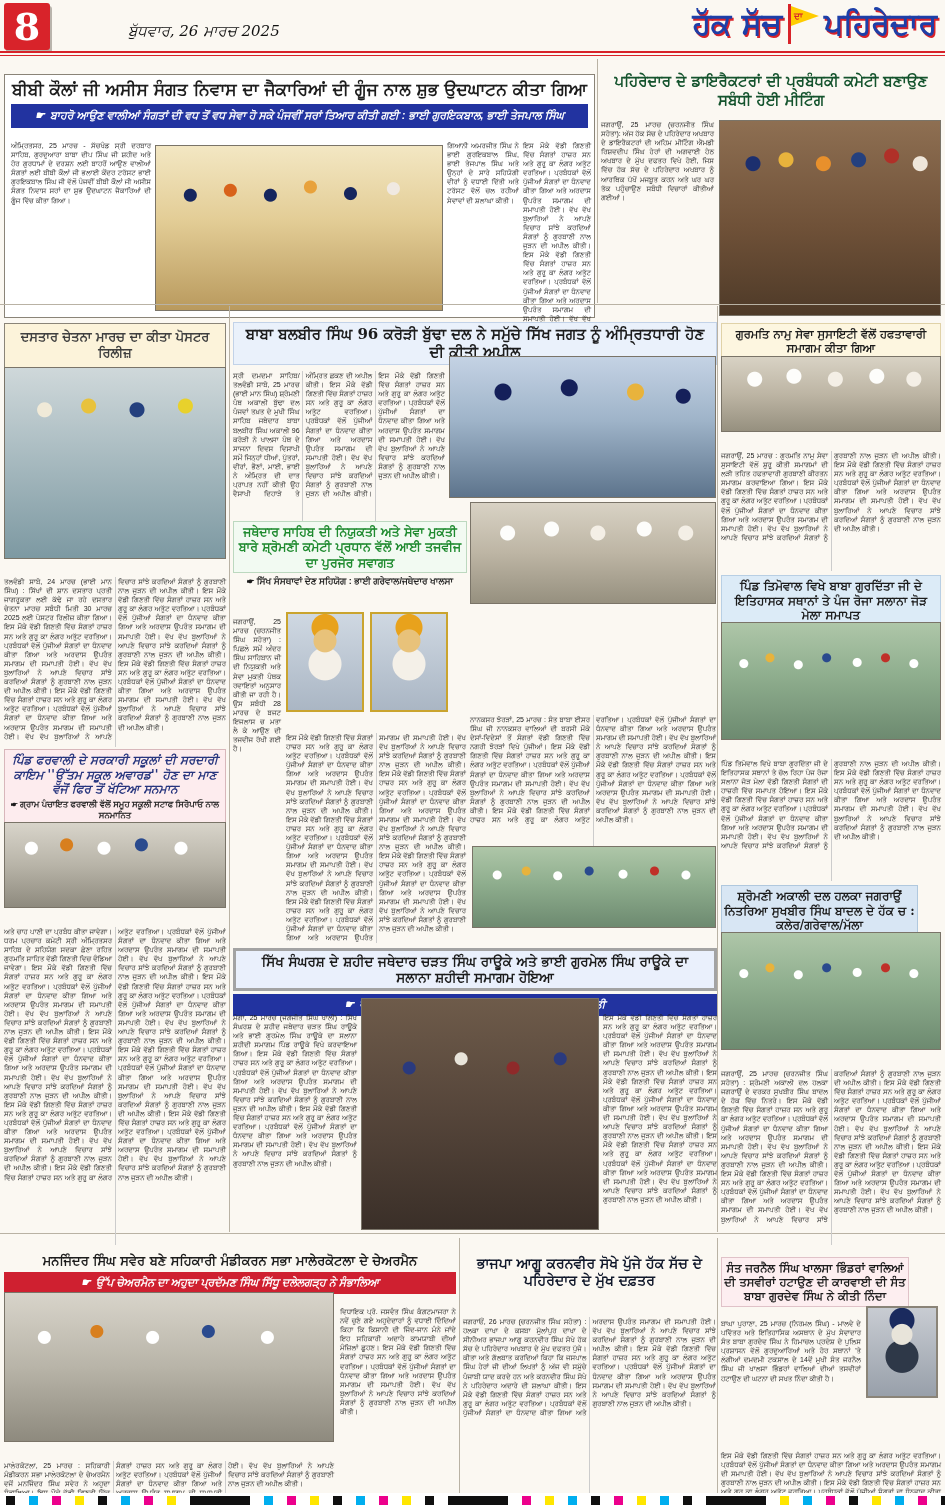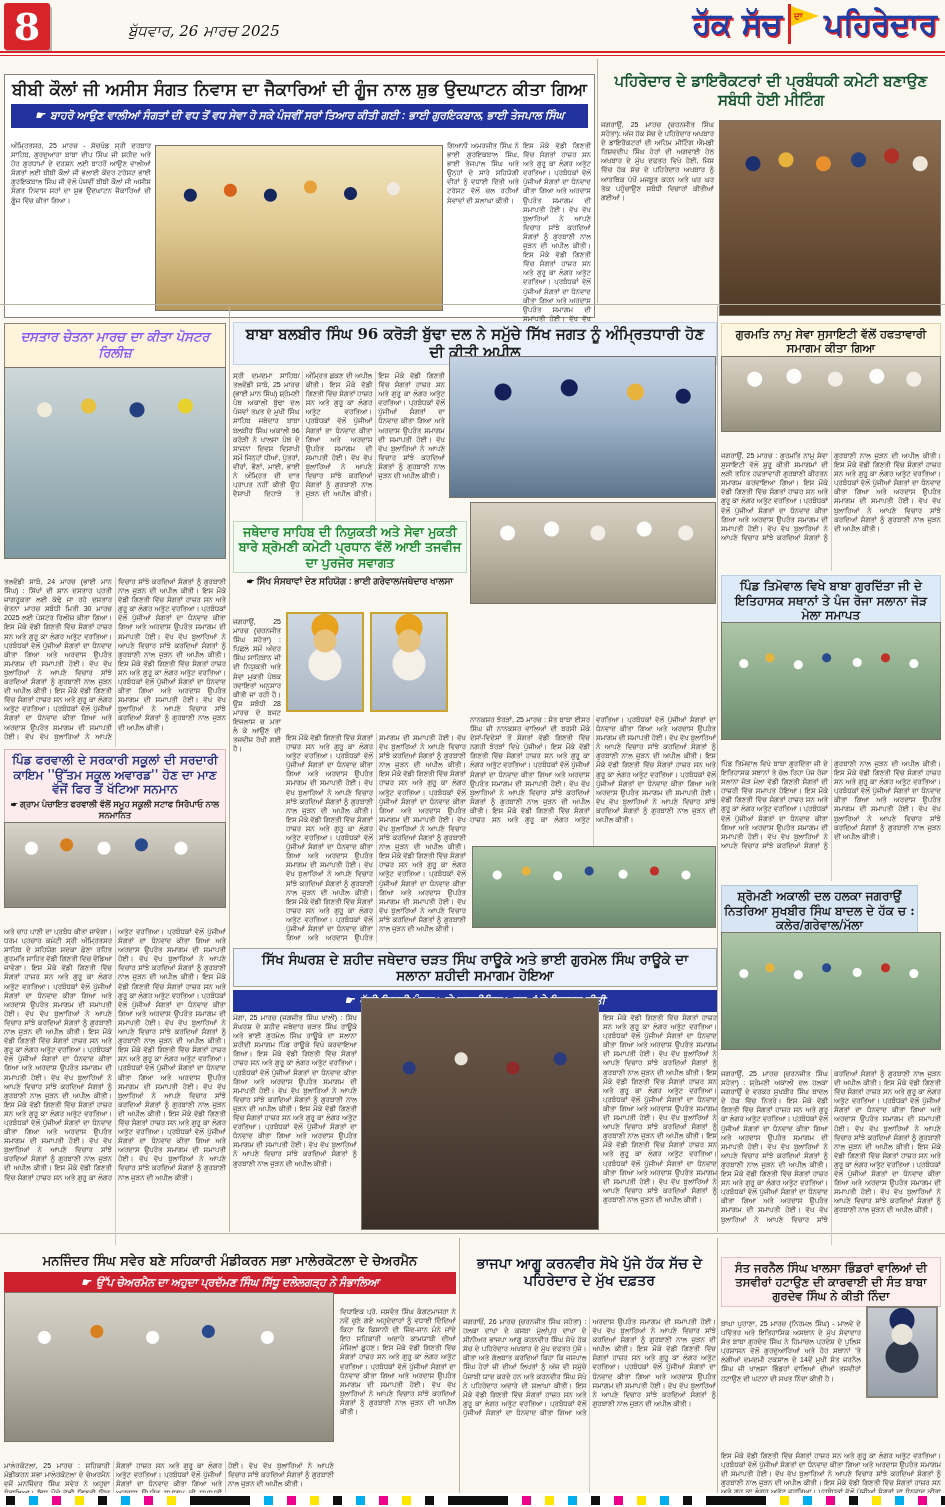--- a/index.html
+++ b/index.html
@@ -150,30 +150,30 @@
     <div style="position:absolute;left:0;top:48px;width:113px;height:196px" class="body-t">ਜਗਰਾਉਂ, 25 ਮਾਰਚ (ਚਰਨਜੀਤ ਸਿੰਘ ਸਹੋਤਾ): ਅੱਜ ਹੱਕ ਸੱਚ ਦੇ ਪਹਿਰੇਦਾਰ ਅਖਬਾਰ ਦੇ ਡਾਇਰੈਕਟਰਾਂ ਦੀ ਅਹਿਮ ਮੀਟਿੰਗ ਐਮਡੀ ਰਿਸ਼ਵਦੀਪ ਸਿੰਘ ਹੇਰਾਂ ਦੀ ਅਗਵਾਈ ਹੇਠ ਅਖਬਾਰ ਦੇ ਮੁੱਖ ਦਫਤਰ ਵਿਖੇ ਹੋਈ, ਜਿਸ ਵਿੱਚ ਹੱਕ ਸੱਚ ਦੇ ਪਹਿਰੇਦਾਰ ਅਖਬਾਰ ਨੂੰ ਆਰਥਿਕ ਪੱਖੋਂ ਮਜਬੂਤ ਕਰਨ ਅਤੇ ਘਰ ਘਰ ਤੱਕ ਪਹੁੰਚਾਉਣ ਸਬੰਧੀ ਵਿਚਾਰਾਂ ਕੀਤੀਆਂ ਗਈਆਂ।</div>
     <div class="photo ph-brick" style="position:absolute;left:118px;top:48px;width:222px;height:196px"></div>
   </div>
 
   <div class="vr" style="left:229px;top:306px;height:926px"></div>
   <div class="vr" style="left:717px;top:306px;height:926px"></div>
   <div class="hr" style="left:0;top:304px;width:945px"></div>
   <div class="hr" style="left:0;top:1233px;width:945px"></div>
 
   <div class="art boxed" style="left:4px;top:308px;width:222px;height:56px;background:#fcf3da">
-    <div class="hl" style="font-size:13px;color:#8b5cf6;font-style:italic;padding-top:5px">ਦਸਤਾਰ ਚੇਤਨਾ ਮਾਰਚ ਦਾ ਕੀਤਾ ਪੋਸਟਰ ਰਿਲੀਜ਼</div>
+    <div class="hl" style="font-size:13px;color:#404040;padding-top:5px">ਦਸਤਾਰ ਚੇਤਨਾ ਮਾਰਚ ਦਾ ਕੀਤਾ ਪੋਸਟਰ ਰਿਲੀਜ਼</div>
   </div>
   <div class="photo ph-poster" style="position:absolute;left:4px;top:367px;width:222px;height:192px"></div>
   <div class="art body-t cols2" style="left:4px;top:562px;width:222px;height:170px">
     <span>ਤਲਵੰਡੀ ਸਾਬੋ, 24 ਮਾਰਚ (ਭਾਈ ਮਾਨ ਸਿੰਘ) : ਸਿੱਖਾਂ ਦੀ ਸ਼ਾਨ ਦਸਤਾਰ ਪ੍ਰਤੀ ਜਾਗਰੂਕਤਾ ਲਈ ਕੱਢੇ ਜਾ ਰਹੇ ਦਸਤਾਰ ਚੇਤਨਾ ਮਾਰਚ ਸਬੰਧੀ ਮਿਤੀ 30 ਮਾਰਚ 2025 ਲਈ ਪੋਸਟਰ ਰਿਲੀਜ਼ ਕੀਤਾ ਗਿਆ।</span>
     <span>ਇਸ ਮੌਕੇ ਵੱਡੀ ਗਿਣਤੀ ਵਿੱਚ ਸੰਗਤਾਂ ਹਾਜ਼ਰ ਸਨ ਅਤੇ ਗੁਰੂ ਕਾ ਲੰਗਰ ਅਤੁੱਟ ਵਰਤਿਆ। ਪ੍ਰਬੰਧਕਾਂ ਵੱਲੋਂ ਪੁੱਜੀਆਂ ਸੰਗਤਾਂ ਦਾ ਧੰਨਵਾਦ ਕੀਤਾ ਗਿਆ ਅਤੇ ਅਰਦਾਸ ਉਪਰੰਤ ਸਮਾਗਮ ਦੀ ਸਮਾਪਤੀ ਹੋਈ। ਵੱਖ ਵੱਖ ਬੁਲਾਰਿਆਂ ਨੇ ਆਪਣੇ ਵਿਚਾਰ ਸਾਂਝੇ ਕਰਦਿਆਂ ਸੰਗਤਾਂ ਨੂੰ ਗੁਰਬਾਣੀ ਨਾਲ ਜੁੜਨ ਦੀ ਅਪੀਲ ਕੀਤੀ। ਇਸ ਮੌਕੇ ਵੱਡੀ ਗਿਣਤੀ ਵਿੱਚ ਸੰਗਤਾਂ ਹਾਜ਼ਰ ਸਨ ਅਤੇ ਗੁਰੂ ਕਾ ਲੰਗਰ ਅਤੁੱਟ ਵਰਤਿਆ। ਪ੍ਰਬੰਧਕਾਂ ਵੱਲੋਂ ਪੁੱਜੀਆਂ ਸੰਗਤਾਂ ਦਾ ਧੰਨਵਾਦ ਕੀਤਾ ਗਿਆ ਅਤੇ ਅਰਦਾਸ ਉਪਰੰਤ ਸਮਾਗਮ ਦੀ ਸਮਾਪਤੀ ਹੋਈ। ਵੱਖ ਵੱਖ ਬੁਲਾਰਿਆਂ ਨੇ ਆਪਣੇ ਵਿਚਾਰ ਸਾਂਝੇ ਕਰਦਿਆਂ ਸੰਗਤਾਂ ਨੂੰ ਗੁਰਬਾਣੀ ਨਾਲ ਜੁੜਨ ਦੀ ਅਪੀਲ ਕੀਤੀ। ਇਸ ਮੌਕੇ ਵੱਡੀ ਗਿਣਤੀ ਵਿੱਚ ਸੰਗਤਾਂ ਹਾਜ਼ਰ ਸਨ ਅਤੇ ਗੁਰੂ ਕਾ ਲੰਗਰ ਅਤੁੱਟ ਵਰਤਿਆ। ਪ੍ਰਬੰਧਕਾਂ ਵੱਲੋਂ ਪੁੱਜੀਆਂ ਸੰਗਤਾਂ ਦਾ ਧੰਨਵਾਦ ਕੀਤਾ ਗਿਆ ਅਤੇ ਅਰਦਾਸ ਉਪਰੰਤ ਸਮਾਗਮ ਦੀ ਸਮਾਪਤੀ ਹੋਈ। ਵੱਖ ਵੱਖ ਬੁਲਾਰਿਆਂ ਨੇ ਆਪਣੇ ਵਿਚਾਰ ਸਾਂਝੇ ਕਰਦਿਆਂ ਸੰਗਤਾਂ ਨੂੰ ਗੁਰਬਾਣੀ ਨਾਲ ਜੁੜਨ ਦੀ ਅਪੀਲ ਕੀਤੀ। ਇਸ ਮੌਕੇ ਵੱਡੀ ਗਿਣਤੀ ਵਿੱਚ ਸੰਗਤਾਂ ਹਾਜ਼ਰ ਸਨ ਅਤੇ ਗੁਰੂ ਕਾ ਲੰਗਰ ਅਤੁੱਟ ਵਰਤਿਆ। ਪ੍ਰਬੰਧਕਾਂ ਵੱਲੋਂ ਪੁੱਜੀਆਂ ਸੰਗਤਾਂ ਦਾ ਧੰਨਵਾਦ ਕੀਤਾ ਗਿਆ ਅਤੇ ਅਰਦਾਸ ਉਪਰੰਤ ਸਮਾਗਮ ਦੀ ਸਮਾਪਤੀ ਹੋਈ। ਵੱਖ ਵੱਖ ਬੁਲਾਰਿਆਂ ਨੇ ਆਪਣੇ ਵਿਚਾਰ ਸਾਂਝੇ ਕਰਦਿਆਂ ਸੰਗਤਾਂ ਨੂੰ ਗੁਰਬਾਣੀ ਨਾਲ ਜੁੜਨ ਦੀ ਅਪੀਲ ਕੀਤੀ।</span>
   </div>
 
   <div class="art" style="left:4px;top:734px;width:222px;background:#fdecee;border:1px solid #d8b7bb;padding:3px 2px">
-    <div class="hl" style="font-size:12px;color:#27357e;">ਪਿੰਡ ਫਰਵਾਲੀ ਦੇ ਸਰਕਾਰੀ ਸਕੂਲਾਂ ਦੀ ਸਰਦਾਰੀ ਕਾਇਮ ''ਉੱਤਮ ਸਕੂਲ ਅਵਾਰਡ'' ਹੋਣ ਦਾ ਮਾਣ ਵੱਜੋਂ ਫਿਰ ਤੋਂ ਖੱਟਿਆ ਸਨਮਾਨ</div>
+    <div class="hl" style="font-size:12px;color:#27357e;font-style:italic">ਪਿੰਡ ਫਰਵਾਲੀ ਦੇ ਸਰਕਾਰੀ ਸਕੂਲਾਂ ਦੀ ਸਰਦਾਰੀ ਕਾਇਮ ''ਉੱਤਮ ਸਕੂਲ ਅਵਾਰਡ'' ਹੋਣ ਦਾ ਮਾਣ ਵੱਜੋਂ ਫਿਰ ਤੋਂ ਖੱਟਿਆ ਸਨਮਾਨ</div>
     <div style="font-size:8.5px;font-weight:bold;text-align:center;margin-top:2px">
       <span>☛</span>
       <span>ਗ੍ਰਾਮ ਪੰਚਾਇਤ ਫਰਵਾਲੀ ਵੱਲੋਂ ਸਮੂਹ ਸਕੂਲੀ ਸਟਾਫ ਸਿਰੋਪਾਓ ਨਾਲ ਸਨਮਾਨਿਤ</span>
     </div>
   </div>
   <div class="photo ph-outdoor" style="position:absolute;left:4px;top:822px;width:222px;height:86px"></div>
   <div class="art body-t cols2" style="left:4px;top:912px;width:222px;height:318px">
     <span>ਅਤੇ ਚਾਹ ਪਾਣੀ ਦਾ ਪ੍ਰਬੰਧ ਕੀਤਾ ਜਾਵੇਗਾ। ਧਰਮ ਪ੍ਰਚਾਰ ਕਮੇਟੀ ਸ੍ਰੀ ਅੰਮ੍ਰਿਤਸਰ ਸਾਹਿਬ ਦੇ ਸਹਿਯੋਗ ਸਦਕਾ ਛੇਣਾ ਰਹਿਤ ਗੁਰਮਤਿ ਸਾਹਿਤ ਵੱਡੀ ਗਿਣਤੀ ਵਿਚ ਵੰਡਿਆ ਜਾਵੇਗਾ।</span>
     <span>ਇਸ ਮੌਕੇ ਵੱਡੀ ਗਿਣਤੀ ਵਿੱਚ ਸੰਗਤਾਂ ਹਾਜ਼ਰ ਸਨ ਅਤੇ ਗੁਰੂ ਕਾ ਲੰਗਰ ਅਤੁੱਟ ਵਰਤਿਆ। ਪ੍ਰਬੰਧਕਾਂ ਵੱਲੋਂ ਪੁੱਜੀਆਂ ਸੰਗਤਾਂ ਦਾ ਧੰਨਵਾਦ ਕੀਤਾ ਗਿਆ ਅਤੇ ਅਰਦਾਸ ਉਪਰੰਤ ਸਮਾਗਮ ਦੀ ਸਮਾਪਤੀ ਹੋਈ। ਵੱਖ ਵੱਖ ਬੁਲਾਰਿਆਂ ਨੇ ਆਪਣੇ ਵਿਚਾਰ ਸਾਂਝੇ ਕਰਦਿਆਂ ਸੰਗਤਾਂ ਨੂੰ ਗੁਰਬਾਣੀ ਨਾਲ ਜੁੜਨ ਦੀ ਅਪੀਲ ਕੀਤੀ। ਇਸ ਮੌਕੇ ਵੱਡੀ ਗਿਣਤੀ ਵਿੱਚ ਸੰਗਤਾਂ ਹਾਜ਼ਰ ਸਨ ਅਤੇ ਗੁਰੂ ਕਾ ਲੰਗਰ ਅਤੁੱਟ ਵਰਤਿਆ। ਪ੍ਰਬੰਧਕਾਂ ਵੱਲੋਂ ਪੁੱਜੀਆਂ ਸੰਗਤਾਂ ਦਾ ਧੰਨਵਾਦ ਕੀਤਾ ਗਿਆ ਅਤੇ ਅਰਦਾਸ ਉਪਰੰਤ ਸਮਾਗਮ ਦੀ ਸਮਾਪਤੀ ਹੋਈ। ਵੱਖ ਵੱਖ ਬੁਲਾਰਿਆਂ ਨੇ ਆਪਣੇ ਵਿਚਾਰ ਸਾਂਝੇ ਕਰਦਿਆਂ ਸੰਗਤਾਂ ਨੂੰ ਗੁਰਬਾਣੀ ਨਾਲ ਜੁੜਨ ਦੀ ਅਪੀਲ ਕੀਤੀ। ਇਸ ਮੌਕੇ ਵੱਡੀ ਗਿਣਤੀ ਵਿੱਚ ਸੰਗਤਾਂ ਹਾਜ਼ਰ ਸਨ ਅਤੇ ਗੁਰੂ ਕਾ ਲੰਗਰ ਅਤੁੱਟ ਵਰਤਿਆ। ਪ੍ਰਬੰਧਕਾਂ ਵੱਲੋਂ ਪੁੱਜੀਆਂ ਸੰਗਤਾਂ ਦਾ ਧੰਨਵਾਦ ਕੀਤਾ ਗਿਆ ਅਤੇ ਅਰਦਾਸ ਉਪਰੰਤ ਸਮਾਗਮ ਦੀ ਸਮਾਪਤੀ ਹੋਈ। ਵੱਖ ਵੱਖ ਬੁਲਾਰਿਆਂ ਨੇ ਆਪਣੇ ਵਿਚਾਰ ਸਾਂਝੇ ਕਰਦਿਆਂ ਸੰਗਤਾਂ ਨੂੰ ਗੁਰਬਾਣੀ ਨਾਲ ਜੁੜਨ ਦੀ ਅਪੀਲ ਕੀਤੀ। ਇਸ ਮੌਕੇ ਵੱਡੀ ਗਿਣਤੀ ਵਿੱਚ ਸੰਗਤਾਂ ਹਾਜ਼ਰ ਸਨ ਅਤੇ ਗੁਰੂ ਕਾ ਲੰਗਰ ਅਤੁੱਟ ਵਰਤਿਆ। ਪ੍ਰਬੰਧਕਾਂ ਵੱਲੋਂ ਪੁੱਜੀਆਂ ਸੰਗਤਾਂ ਦਾ ਧੰਨਵਾਦ ਕੀਤਾ ਗਿਆ ਅਤੇ ਅਰਦਾਸ ਉਪਰੰਤ ਸਮਾਗਮ ਦੀ ਸਮਾਪਤੀ ਹੋਈ। ਵੱਖ ਵੱਖ ਬੁਲਾਰਿਆਂ ਨੇ ਆਪਣੇ ਵਿਚਾਰ ਸਾਂਝੇ ਕਰਦਿਆਂ ਸੰਗਤਾਂ ਨੂੰ ਗੁਰਬਾਣੀ ਨਾਲ ਜੁੜਨ ਦੀ ਅਪੀਲ ਕੀਤੀ। ਇਸ ਮੌਕੇ ਵੱਡੀ ਗਿਣਤੀ ਵਿੱਚ ਸੰਗਤਾਂ ਹਾਜ਼ਰ ਸਨ ਅਤੇ ਗੁਰੂ ਕਾ ਲੰਗਰ ਅਤੁੱਟ ਵਰਤਿਆ। ਪ੍ਰਬੰਧਕਾਂ ਵੱਲੋਂ ਪੁੱਜੀਆਂ ਸੰਗਤਾਂ ਦਾ ਧੰਨਵਾਦ ਕੀਤਾ ਗਿਆ ਅਤੇ ਅਰਦਾਸ ਉਪਰੰਤ ਸਮਾਗਮ ਦੀ ਸਮਾਪਤੀ ਹੋਈ। ਵੱਖ ਵੱਖ ਬੁਲਾਰਿਆਂ ਨੇ ਆਪਣੇ ਵਿਚਾਰ ਸਾਂਝੇ ਕਰਦਿਆਂ ਸੰਗਤਾਂ ਨੂੰ ਗੁਰਬਾਣੀ ਨਾਲ ਜੁੜਨ ਦੀ ਅਪੀਲ ਕੀਤੀ। ਇਸ ਮੌਕੇ ਵੱਡੀ ਗਿਣਤੀ ਵਿੱਚ ਸੰਗਤਾਂ ਹਾਜ਼ਰ ਸਨ ਅਤੇ ਗੁਰੂ ਕਾ ਲੰਗਰ ਅਤੁੱਟ ਵਰਤਿਆ। ਪ੍ਰਬੰਧਕਾਂ ਵੱਲੋਂ ਪੁੱਜੀਆਂ ਸੰਗਤਾਂ ਦਾ ਧੰਨਵਾਦ ਕੀਤਾ ਗਿਆ ਅਤੇ ਅਰਦਾਸ ਉਪਰੰਤ ਸਮਾਗਮ ਦੀ ਸਮਾਪਤੀ ਹੋਈ। ਵੱਖ ਵੱਖ ਬੁਲਾਰਿਆਂ ਨੇ ਆਪਣੇ ਵਿਚਾਰ ਸਾਂਝੇ ਕਰਦਿਆਂ ਸੰਗਤਾਂ ਨੂੰ ਗੁਰਬਾਣੀ ਨਾਲ ਜੁੜਨ ਦੀ ਅਪੀਲ ਕੀਤੀ। ਇਸ ਮੌਕੇ ਵੱਡੀ ਗਿਣਤੀ ਵਿੱਚ ਸੰਗਤਾਂ ਹਾਜ਼ਰ ਸਨ ਅਤੇ ਗੁਰੂ ਕਾ ਲੰਗਰ ਅਤੁੱਟ ਵਰਤਿਆ। ਪ੍ਰਬੰਧਕਾਂ ਵੱਲੋਂ ਪੁੱਜੀਆਂ ਸੰਗਤਾਂ ਦਾ ਧੰਨਵਾਦ ਕੀਤਾ ਗਿਆ ਅਤੇ ਅਰਦਾਸ ਉਪਰੰਤ ਸਮਾਗਮ ਦੀ ਸਮਾਪਤੀ ਹੋਈ। ਵੱਖ ਵੱਖ ਬੁਲਾਰਿਆਂ ਨੇ ਆਪਣੇ ਵਿਚਾਰ ਸਾਂਝੇ ਕਰਦਿਆਂ ਸੰਗਤਾਂ ਨੂੰ ਗੁਰਬਾਣੀ ਨਾਲ ਜੁੜਨ ਦੀ ਅਪੀਲ ਕੀਤੀ।</span>
   </div>
@@ -202,21 +202,21 @@
   </div>
 
   <div class="photo ph-white" style="position:absolute;left:470px;top:502px;width:246px;height:102px"></div>
   <div class="art body-t cols2" style="left:470px;top:700px;width:246px;height:142px">
     <span>ਨਾਨਕਸਰ ਝੋਰੜਾਂ, 25 ਮਾਰਚ : ਸੰਤ ਬਾਬਾ ਈਸਰ ਸਿੰਘ ਜੀ ਨਾਨਕਸਰ ਵਾਲਿਆਂ ਦੀ ਬਰਸੀ ਮੌਕੇ ਦੇਸਾਂ-ਵਿਦੇਸਾਂ ਤੋਂ ਸੰਗਤਾਂ ਵੱਡੀ ਗਿਣਤੀ ਵਿੱਚ ਨਗਰੀ ਝੋਰੜਾਂ ਵਿਖੇ ਪੁੱਜੀਆਂ।</span>
     <span>ਇਸ ਮੌਕੇ ਵੱਡੀ ਗਿਣਤੀ ਵਿੱਚ ਸੰਗਤਾਂ ਹਾਜ਼ਰ ਸਨ ਅਤੇ ਗੁਰੂ ਕਾ ਲੰਗਰ ਅਤੁੱਟ ਵਰਤਿਆ। ਪ੍ਰਬੰਧਕਾਂ ਵੱਲੋਂ ਪੁੱਜੀਆਂ ਸੰਗਤਾਂ ਦਾ ਧੰਨਵਾਦ ਕੀਤਾ ਗਿਆ ਅਤੇ ਅਰਦਾਸ ਉਪਰੰਤ ਸਮਾਗਮ ਦੀ ਸਮਾਪਤੀ ਹੋਈ। ਵੱਖ ਵੱਖ ਬੁਲਾਰਿਆਂ ਨੇ ਆਪਣੇ ਵਿਚਾਰ ਸਾਂਝੇ ਕਰਦਿਆਂ ਸੰਗਤਾਂ ਨੂੰ ਗੁਰਬਾਣੀ ਨਾਲ ਜੁੜਨ ਦੀ ਅਪੀਲ ਕੀਤੀ। ਇਸ ਮੌਕੇ ਵੱਡੀ ਗਿਣਤੀ ਵਿੱਚ ਸੰਗਤਾਂ ਹਾਜ਼ਰ ਸਨ ਅਤੇ ਗੁਰੂ ਕਾ ਲੰਗਰ ਅਤੁੱਟ ਵਰਤਿਆ। ਪ੍ਰਬੰਧਕਾਂ ਵੱਲੋਂ ਪੁੱਜੀਆਂ ਸੰਗਤਾਂ ਦਾ ਧੰਨਵਾਦ ਕੀਤਾ ਗਿਆ ਅਤੇ ਅਰਦਾਸ ਉਪਰੰਤ ਸਮਾਗਮ ਦੀ ਸਮਾਪਤੀ ਹੋਈ। ਵੱਖ ਵੱਖ ਬੁਲਾਰਿਆਂ ਨੇ ਆਪਣੇ ਵਿਚਾਰ ਸਾਂਝੇ ਕਰਦਿਆਂ ਸੰਗਤਾਂ ਨੂੰ ਗੁਰਬਾਣੀ ਨਾਲ ਜੁੜਨ ਦੀ ਅਪੀਲ ਕੀਤੀ। ਇਸ ਮੌਕੇ ਵੱਡੀ ਗਿਣਤੀ ਵਿੱਚ ਸੰਗਤਾਂ ਹਾਜ਼ਰ ਸਨ ਅਤੇ ਗੁਰੂ ਕਾ ਲੰਗਰ ਅਤੁੱਟ ਵਰਤਿਆ। ਪ੍ਰਬੰਧਕਾਂ ਵੱਲੋਂ ਪੁੱਜੀਆਂ ਸੰਗਤਾਂ ਦਾ ਧੰਨਵਾਦ ਕੀਤਾ ਗਿਆ ਅਤੇ ਅਰਦਾਸ ਉਪਰੰਤ ਸਮਾਗਮ ਦੀ ਸਮਾਪਤੀ ਹੋਈ। ਵੱਖ ਵੱਖ ਬੁਲਾਰਿਆਂ ਨੇ ਆਪਣੇ ਵਿਚਾਰ ਸਾਂਝੇ ਕਰਦਿਆਂ ਸੰਗਤਾਂ ਨੂੰ ਗੁਰਬਾਣੀ ਨਾਲ ਜੁੜਨ ਦੀ ਅਪੀਲ ਕੀਤੀ।</span>
   </div>
   <div class="photo ph-crowd" style="position:absolute;left:472px;top:846px;width:244px;height:82px"></div>
 
   <div class="art" style="left:233px;top:933px;width:484px">
-    <div class="hl" style="font-size:13.5px;background:#eaf0fc;border:1px solid #a3a3a3;padding:2px 20px">ਸਿੱਖ ਸੰਘਰਸ਼ ਦੇ ਸ਼ਹੀਦ ਜਥੇਦਾਰ ਚੜਤ ਸਿੰਘ ਰਾਊਕੇ ਅਤੇ ਭਾਈ ਗੁਰਮੇਲ ਸਿੰਘ ਰਾਊਕੇ ਦਾ ਸਲਾਨਾ ਸ਼ਹੀਦੀ ਸਮਾਗਮ ਹੋਇਆ</div>
+    <div class="hl" style="font-size:13.5px;background:#eaf0fc;border:3px solid #a3a3a3;padding:2px 20px">ਸਿੱਖ ਸੰਘਰਸ਼ ਦੇ ਸ਼ਹੀਦ ਜਥੇਦਾਰ ਚੜਤ ਸਿੰਘ ਰਾਊਕੇ ਅਤੇ ਭਾਈ ਗੁਰਮੇਲ ਸਿੰਘ ਰਾਊਕੇ ਦਾ ਸਲਾਨਾ ਸ਼ਹੀਦੀ ਸਮਾਗਮ ਹੋਇਆ</div>
     <div class="banner blue" style="margin-top:3px;height:22px;font-size:11px">
       <span>☛</span>
       <span>ਵੱਡੀ ਗਿਣਤੀ ਪੰਥਕ ਅਤੇ ਰਾਜਨੀਤਿਕ ਆਗੂਆਂ ਨੇ ਸ਼ਿਰਕਤ ਕੀਤੀ</span>
     </div>
   </div>
   <div class="art body-t" style="left:233px;top:998px;width:124px;height:232px">
     <span>ਮੋਗਾ, 25 ਮਾਰਚ (ਜਗਜੀਤ ਸਿੰਘ ਖਾਲੀ) : ਸਿੱਖ ਸੰਘਰਸ਼ ਦੇ ਸ਼ਹੀਦ ਜਥੇਦਾਰ ਚੜਤ ਸਿੰਘ ਰਾਊਕੇ ਅਤੇ ਭਾਈ ਗੁਰਮੇਲ ਸਿੰਘ ਰਾਊਕੇ ਦਾ ਸਲਾਨਾ ਸ਼ਹੀਦੀ ਸਮਾਗਮ ਪਿੰਡ ਰਾਊਕੇ ਵਿਖੇ ਕਰਵਾਇਆ ਗਿਆ।</span>
     <span>ਇਸ ਮੌਕੇ ਵੱਡੀ ਗਿਣਤੀ ਵਿੱਚ ਸੰਗਤਾਂ ਹਾਜ਼ਰ ਸਨ ਅਤੇ ਗੁਰੂ ਕਾ ਲੰਗਰ ਅਤੁੱਟ ਵਰਤਿਆ। ਪ੍ਰਬੰਧਕਾਂ ਵੱਲੋਂ ਪੁੱਜੀਆਂ ਸੰਗਤਾਂ ਦਾ ਧੰਨਵਾਦ ਕੀਤਾ ਗਿਆ ਅਤੇ ਅਰਦਾਸ ਉਪਰੰਤ ਸਮਾਗਮ ਦੀ ਸਮਾਪਤੀ ਹੋਈ। ਵੱਖ ਵੱਖ ਬੁਲਾਰਿਆਂ ਨੇ ਆਪਣੇ ਵਿਚਾਰ ਸਾਂਝੇ ਕਰਦਿਆਂ ਸੰਗਤਾਂ ਨੂੰ ਗੁਰਬਾਣੀ ਨਾਲ ਜੁੜਨ ਦੀ ਅਪੀਲ ਕੀਤੀ। ਇਸ ਮੌਕੇ ਵੱਡੀ ਗਿਣਤੀ ਵਿੱਚ ਸੰਗਤਾਂ ਹਾਜ਼ਰ ਸਨ ਅਤੇ ਗੁਰੂ ਕਾ ਲੰਗਰ ਅਤੁੱਟ ਵਰਤਿਆ। ਪ੍ਰਬੰਧਕਾਂ ਵੱਲੋਂ ਪੁੱਜੀਆਂ ਸੰਗਤਾਂ ਦਾ ਧੰਨਵਾਦ ਕੀਤਾ ਗਿਆ ਅਤੇ ਅਰਦਾਸ ਉਪਰੰਤ ਸਮਾਗਮ ਦੀ ਸਮਾਪਤੀ ਹੋਈ। ਵੱਖ ਵੱਖ ਬੁਲਾਰਿਆਂ ਨੇ ਆਪਣੇ ਵਿਚਾਰ ਸਾਂਝੇ ਕਰਦਿਆਂ ਸੰਗਤਾਂ ਨੂੰ ਗੁਰਬਾਣੀ ਨਾਲ ਜੁੜਨ ਦੀ ਅਪੀਲ ਕੀਤੀ।</span>
   </div>
   <div class="photo ph-hall" style="position:absolute;left:361px;top:998px;width:238px;height:232px"></div>
@@ -272,21 +272,21 @@
   <div class="art" style="left:463px;top:1240px;width:253px">
     <div class="hl" style="font-size:14px;color:#0f172a">ਭਾਜਪਾ ਆਗੂ ਕਰਨਵੀਰ ਸੋਖੇ ਪੁੱਜੇ ਹੱਕ ਸੱਚ ਦੇ ਪਹਿਰੇਦਾਰ ਦੇ ਮੁੱਖ ਦਫ਼ਤਰ</div>
   </div>
   <div class="art body-t cols2" style="left:463px;top:1302px;width:253px;height:200px">
     <span>ਜਗਰਾਓਂ, 26 ਮਾਰਚ (ਚਰਨਜੀਤ ਸਿੰਘ ਸਹੋਤਾ) : ਹਲਕਾ ਦਾਖਾ ਦੇ ਕਸਬਾ ਮੁੱਲਾਂਪੁਰ ਦਾਖਾ ਦੇ ਸੀਨੀਅਰ ਭਾਜਪਾ ਆਗੂ ਕਰਨਵੀਰ ਸਿੰਘ ਸੋਖੇ ਹੱਕ ਸੱਚ ਦੇ ਪਹਿਰੇਦਾਰ ਅਖਬਾਰ ਦੇ ਮੁੱਖ ਦਫਤਰ ਪੁੱਜੇ।</span>
     <span>ਕੀਤਾ ਅਤੇ ਗੱਲਬਾਤ ਕਰਦਿਆਂ ਕਿਹਾ ਕਿ ਜਸਪਾਲ ਸਿੰਘ ਹੇਰਾਂ ਜੀ ਦੀਆਂ ਲਿਖਤਾਂ ਨੂੰ ਅੱਜ ਵੀ ਸਮੁੱਚੇ ਪੰਜਾਬੀ ਯਾਦ ਕਰਦੇ ਹਨ ਅਤੇ ਕਰਨਵੀਰ ਸਿੰਘ ਸੋਖੇ ਨੇ ਪਹਿਰੇਦਾਰ ਅਦਾਰੇ ਦੀ ਸ਼ਲਾਘਾ ਕੀਤੀ।</span>
     <span>ਇਸ ਮੌਕੇ ਵੱਡੀ ਗਿਣਤੀ ਵਿੱਚ ਸੰਗਤਾਂ ਹਾਜ਼ਰ ਸਨ ਅਤੇ ਗੁਰੂ ਕਾ ਲੰਗਰ ਅਤੁੱਟ ਵਰਤਿਆ। ਪ੍ਰਬੰਧਕਾਂ ਵੱਲੋਂ ਪੁੱਜੀਆਂ ਸੰਗਤਾਂ ਦਾ ਧੰਨਵਾਦ ਕੀਤਾ ਗਿਆ ਅਤੇ ਅਰਦਾਸ ਉਪਰੰਤ ਸਮਾਗਮ ਦੀ ਸਮਾਪਤੀ ਹੋਈ। ਵੱਖ ਵੱਖ ਬੁਲਾਰਿਆਂ ਨੇ ਆਪਣੇ ਵਿਚਾਰ ਸਾਂਝੇ ਕਰਦਿਆਂ ਸੰਗਤਾਂ ਨੂੰ ਗੁਰਬਾਣੀ ਨਾਲ ਜੁੜਨ ਦੀ ਅਪੀਲ ਕੀਤੀ। ਇਸ ਮੌਕੇ ਵੱਡੀ ਗਿਣਤੀ ਵਿੱਚ ਸੰਗਤਾਂ ਹਾਜ਼ਰ ਸਨ ਅਤੇ ਗੁਰੂ ਕਾ ਲੰਗਰ ਅਤੁੱਟ ਵਰਤਿਆ। ਪ੍ਰਬੰਧਕਾਂ ਵੱਲੋਂ ਪੁੱਜੀਆਂ ਸੰਗਤਾਂ ਦਾ ਧੰਨਵਾਦ ਕੀਤਾ ਗਿਆ ਅਤੇ ਅਰਦਾਸ ਉਪਰੰਤ ਸਮਾਗਮ ਦੀ ਸਮਾਪਤੀ ਹੋਈ। ਵੱਖ ਵੱਖ ਬੁਲਾਰਿਆਂ ਨੇ ਆਪਣੇ ਵਿਚਾਰ ਸਾਂਝੇ ਕਰਦਿਆਂ ਸੰਗਤਾਂ ਨੂੰ ਗੁਰਬਾਣੀ ਨਾਲ ਜੁੜਨ ਦੀ ਅਪੀਲ ਕੀਤੀ।</span>
   </div>
 
   <div class="vr" style="left:717px;top:1238px;height:264px"></div>
-  <div class="art" style="left:721px;top:1242px;width:220px">
+  <div class="art" style="left:721px;top:1242px;width:188px">
     <div class="hl" style="font-size:11.5px;background:#fdeef0;border:1px solid #e0c2c8;padding:3px 2px">ਸੰਤ ਜਰਨੈਲ ਸਿੰਘ ਖਾਲਸਾ ਭਿੰਡਰਾਂ ਵਾਲਿਆਂ ਦੀ ਤਸਵੀਰਾਂ ਹਟਾਉਣ ਦੀ ਕਾਰਵਾਈ ਦੀ ਸੰਤ ਬਾਬਾ ਗੁਰਦੇਵ ਸਿੰਘ ਨੇ ਕੀਤੀ ਨਿੰਦਾ</div>
   </div>
   <div class="portrait ph-face-dark" style="position:absolute;left:866px;top:1306px;width:72px;height:92px;border-color:#8a8478"></div>
   <div class="art body-t" style="left:721px;top:1304px;width:140px;height:198px">
     <span>ਬਾਘਾ ਪੁਰਾਣਾ, 25 ਮਾਰਚ (ਨਿਰਮਲ ਸਿੰਘ) - ਮਾਲਵੇ ਦੇ ਪਵਿੱਤਰ ਅਤੇ ਇਤਿਹਾਸਿਕ ਅਸਥਾਨ ਦੇ ਮੁੱਖ ਸੇਵਾਦਾਰ ਸੰਤ ਬਾਬਾ ਗੁਰਦੇਵ ਸਿੰਘ ਨੇ ਹਿਮਾਚਲ ਪ੍ਰਦੇਸ਼ ਦੇ ਪੁਲਿਸ ਪ੍ਰਸ਼ਾਸਨ ਵੱਲੋਂ ਗੁਰਦੁਆਰਿਆਂ ਅਤੇ ਹੋਰ ਸਥਾਨਾਂ 'ਤੇ ਲੱਗੀਆਂ ਦਮਦਮੀ ਟਕਸਾਲ ਦੇ 14ਵੇਂ ਮੁਖੀ ਸੰਤ ਜਰਨੈਲ ਸਿੰਘ ਜੀ ਖਾਲਸਾ ਭਿੰਡਰਾਂ ਵਾਲਿਆਂ ਦੀਆਂ ਤਸਵੀਰਾਂ ਹਟਾਉਣ ਦੀ ਘਟਨਾ ਦੀ ਸਖਤ ਨਿੰਦਾ ਕੀਤੀ ਹੈ।</span>
   </div>
   <div class="art body-t" style="left:721px;top:1436px;width:220px;height:66px">
     <span>ਇਸ ਮੌਕੇ ਵੱਡੀ ਗਿਣਤੀ ਵਿੱਚ ਸੰਗਤਾਂ ਹਾਜ਼ਰ ਸਨ ਅਤੇ ਗੁਰੂ ਕਾ ਲੰਗਰ ਅਤੁੱਟ ਵਰਤਿਆ। ਪ੍ਰਬੰਧਕਾਂ ਵੱਲੋਂ ਪੁੱਜੀਆਂ ਸੰਗਤਾਂ ਦਾ ਧੰਨਵਾਦ ਕੀਤਾ ਗਿਆ ਅਤੇ ਅਰਦਾਸ ਉਪਰੰਤ ਸਮਾਗਮ ਦੀ ਸਮਾਪਤੀ ਹੋਈ। ਵੱਖ ਵੱਖ ਬੁਲਾਰਿਆਂ ਨੇ ਆਪਣੇ ਵਿਚਾਰ ਸਾਂਝੇ ਕਰਦਿਆਂ ਸੰਗਤਾਂ ਨੂੰ ਗੁਰਬਾਣੀ ਨਾਲ ਜੁੜਨ ਦੀ ਅਪੀਲ ਕੀਤੀ। ਇਸ ਮੌਕੇ ਵੱਡੀ ਗਿਣਤੀ ਵਿੱਚ ਸੰਗਤਾਂ ਹਾਜ਼ਰ ਸਨ ਅਤੇ ਗੁਰੂ ਕਾ ਲੰਗਰ ਅਤੁੱਟ ਵਰਤਿਆ। ਪ੍ਰਬੰਧਕਾਂ ਵੱਲੋਂ ਪੁੱਜੀਆਂ ਸੰਗਤਾਂ ਦਾ ਧੰਨਵਾਦ ਕੀਤਾ ਗਿਆ ਅਤੇ ਅਰਦਾਸ ਉਪਰੰਤ ਸਮਾਗਮ ਦੀ ਸਮਾਪਤੀ ਹੋਈ। ਵੱਖ ਵੱਖ ਬੁਲਾਰਿਆਂ ਨੇ ਆਪਣੇ ਵਿਚਾਰ ਸਾਂਝੇ ਕਰਦਿਆਂ ਸੰਗਤਾਂ ਨੂੰ ਗੁਰਬਾਣੀ ਨਾਲ ਜੁੜਨ ਦੀ ਅਪੀਲ ਕੀਤੀ।</span>
   </div>
 

